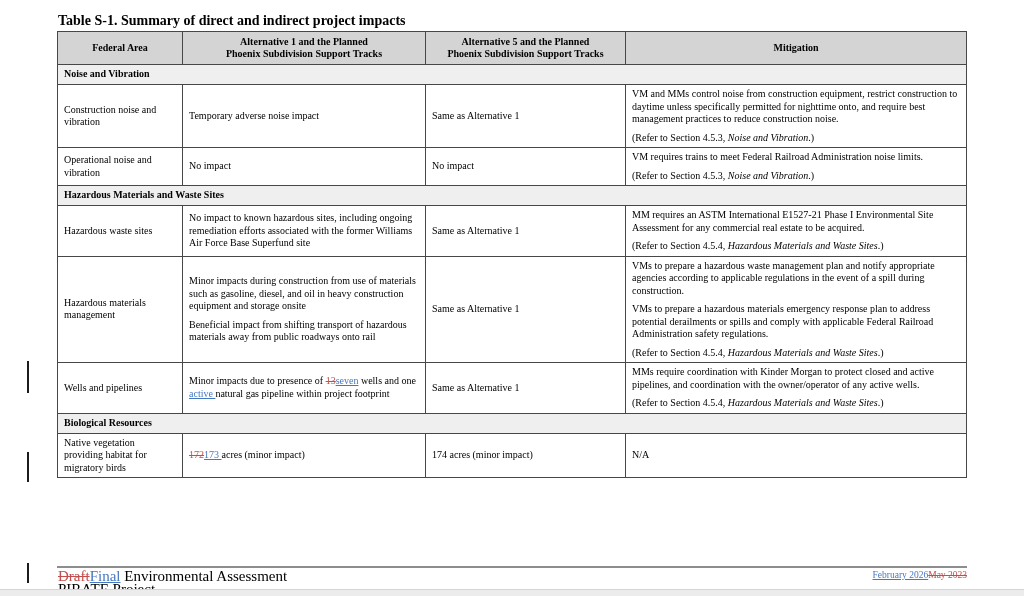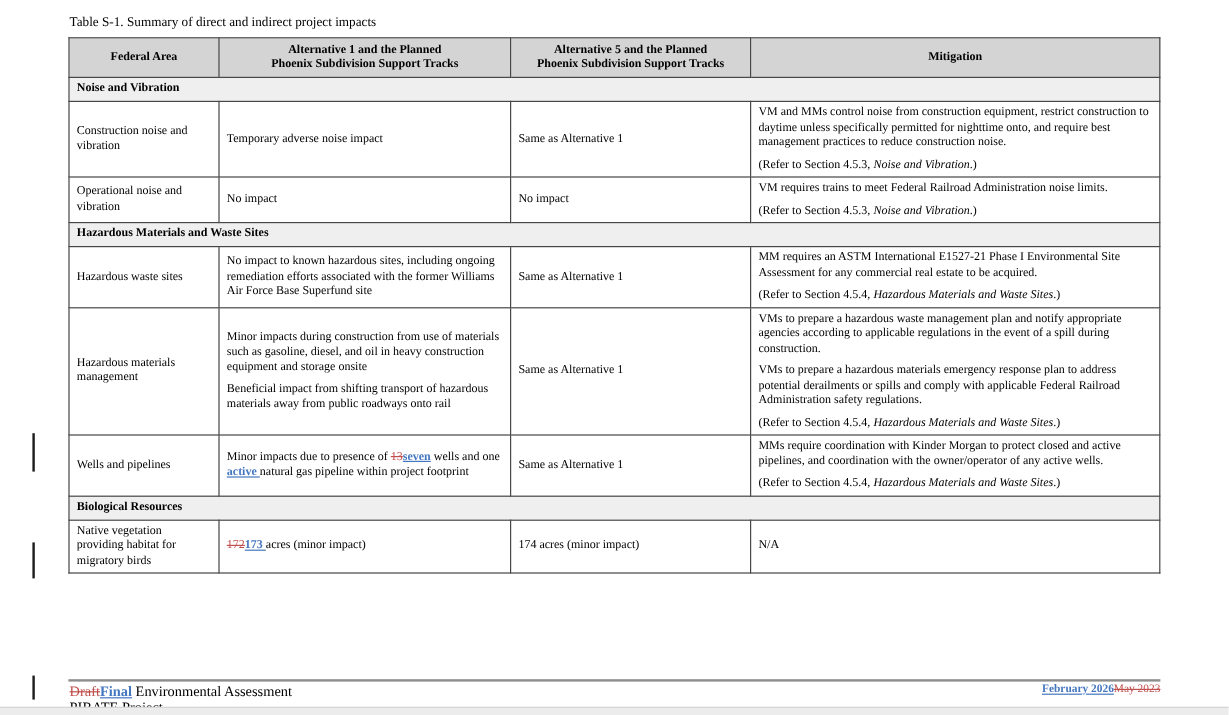--- a/index.html
+++ b/index.html
@@ -1,20 +1,20 @@
 <!DOCTYPE html>
 <html style="--insert: #4577c0; --delete: #c0504d; --header_bg: #d4d4d4; --section_bg: #efefef; --border: #474747;"><head>
 <meta charset="utf-8">
 <style>
   html,body { margin:0; padding:0; background:#ffffff; }
   .page {
     position:relative; width:1024px; height:596px; background:#ffffff;
     font-family:"Liberation Serif", serif; color:#000; overflow:hidden;
   }
-  .doc-title { position:absolute; left:58px; top:13px; font-weight:normal; font-size:11px; }
+  .doc-title { position:absolute; left:58px; top:13px; font-weight:bold; font-size:14px; }
   table.impacts {
     position:absolute; left:57px; top:31px; width:909px;
     border-collapse:collapse; table-layout:fixed;
     border:1.5px solid var(--border);
   }
   col.c0{width:125px} col.c1{width:243px} col.c2{width:200px} col.c3{width:341px}
   th {
     background:var(--header_bg); font-weight:bold; font-size:10px; line-height:1.25;
     text-align:center; vertical-align:middle; white-space:pre-line;
     border:1px solid var(--border); border-bottom:1.5px solid var(--border);
@@ -24,24 +24,24 @@
     border:1px solid var(--border); font-size:10px; line-height:1.25;
     padding:3px 6px; vertical-align:middle; word-wrap:break-word;
   }
   tr.section-row td {
     background:var(--section_bg); font-weight:bold;
     border-top:1.5px solid var(--border);
   }
   .para + .para { margin-top:6px; }
   .seg-i   { font-style:italic; }
   .seg-del { color:var(--delete); text-decoration:line-through; }
-  .seg-ins { color:var(--insert); text-decoration:underline;font-weight:bold; }
+  .seg-ins { color:var(--insert); text-decoration:underline; }
   .change-bar { position:absolute; left:27px; width:2px; background:#1c1c1c; }
   .footer-rule { position:absolute; left:57px; top:566px; width:910px; height:0; border-top:2px solid #8d8d8d; }
-  .footer-left  { position:absolute; left:58px;  top:570px; font-size:12px; line-height:12.5px; }
+  .footer-left  { position:absolute; left:58px;  top:570px; font-size:15px; line-height:12.5px; }
   .footer-center{ position:absolute; left:0;     top:570px; width:1024px; text-align:center; font-size:9.5px; }
   .footer-right { position:absolute; right:57px; top:570px; font-size:9.5px; text-align:right; }
   .page-edge { position:absolute; left:0; right:0; bottom:0; height:6px; background:#ececec; border-top:1px solid #d5d5d5; }
 </style>
 </head>
 <body>
 
 <div class="page">
   <div class="doc-title">Table S-1. Summary of direct and indirect project impacts</div>
 

